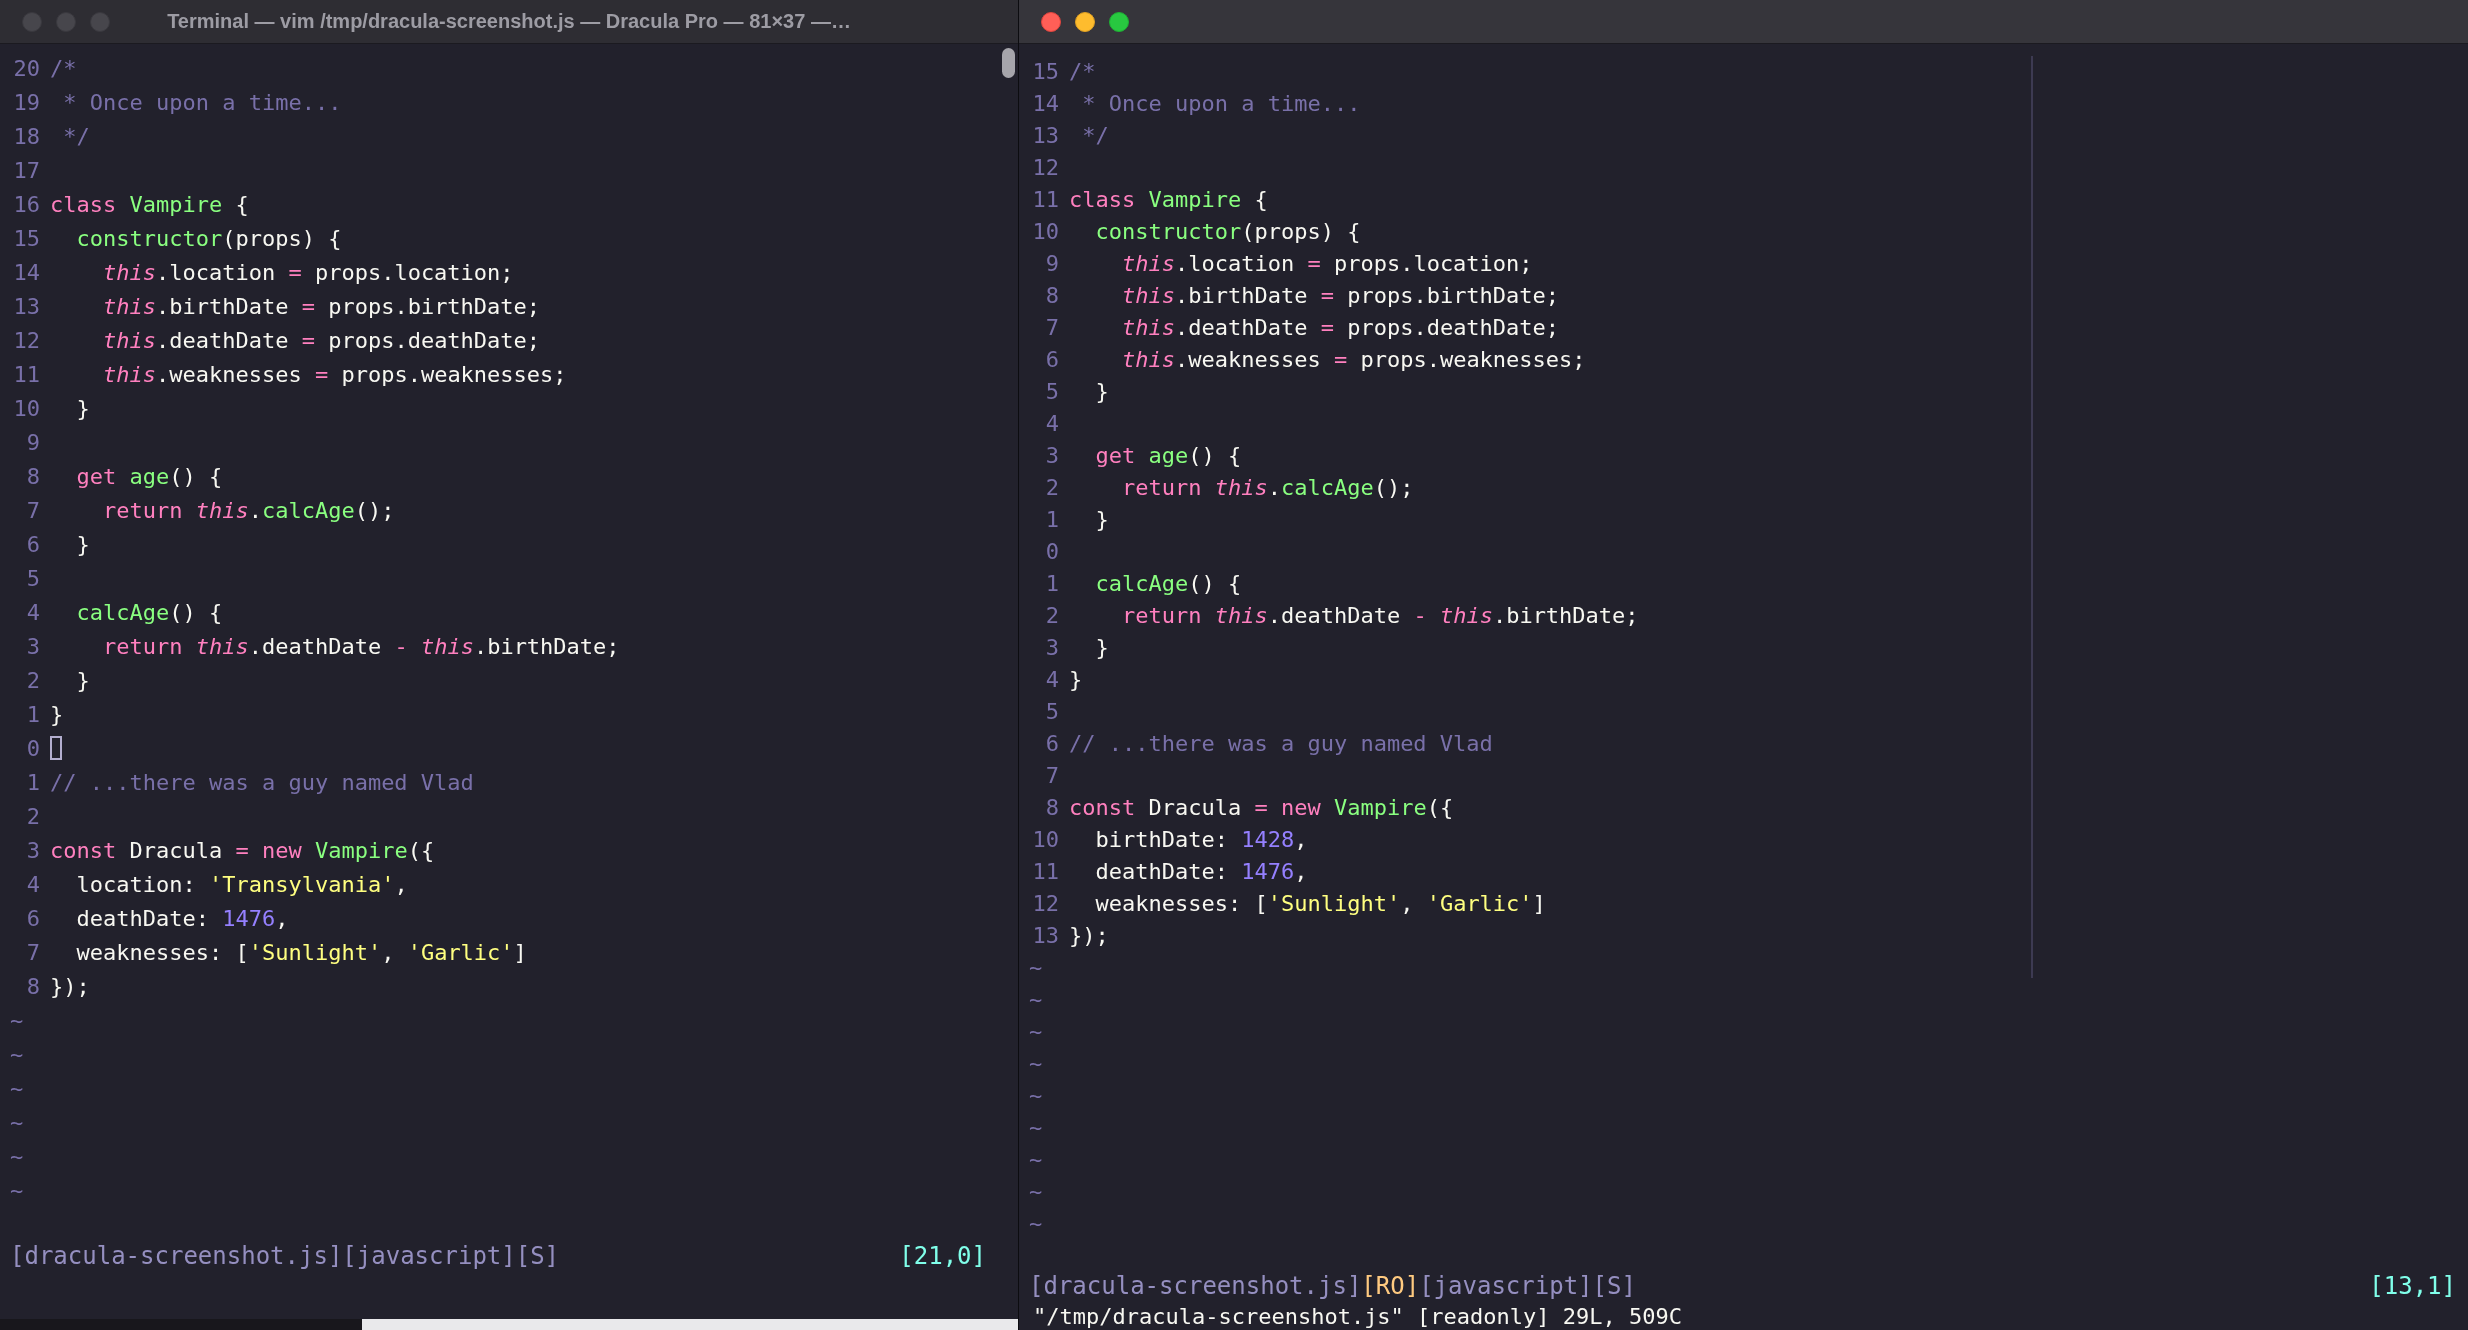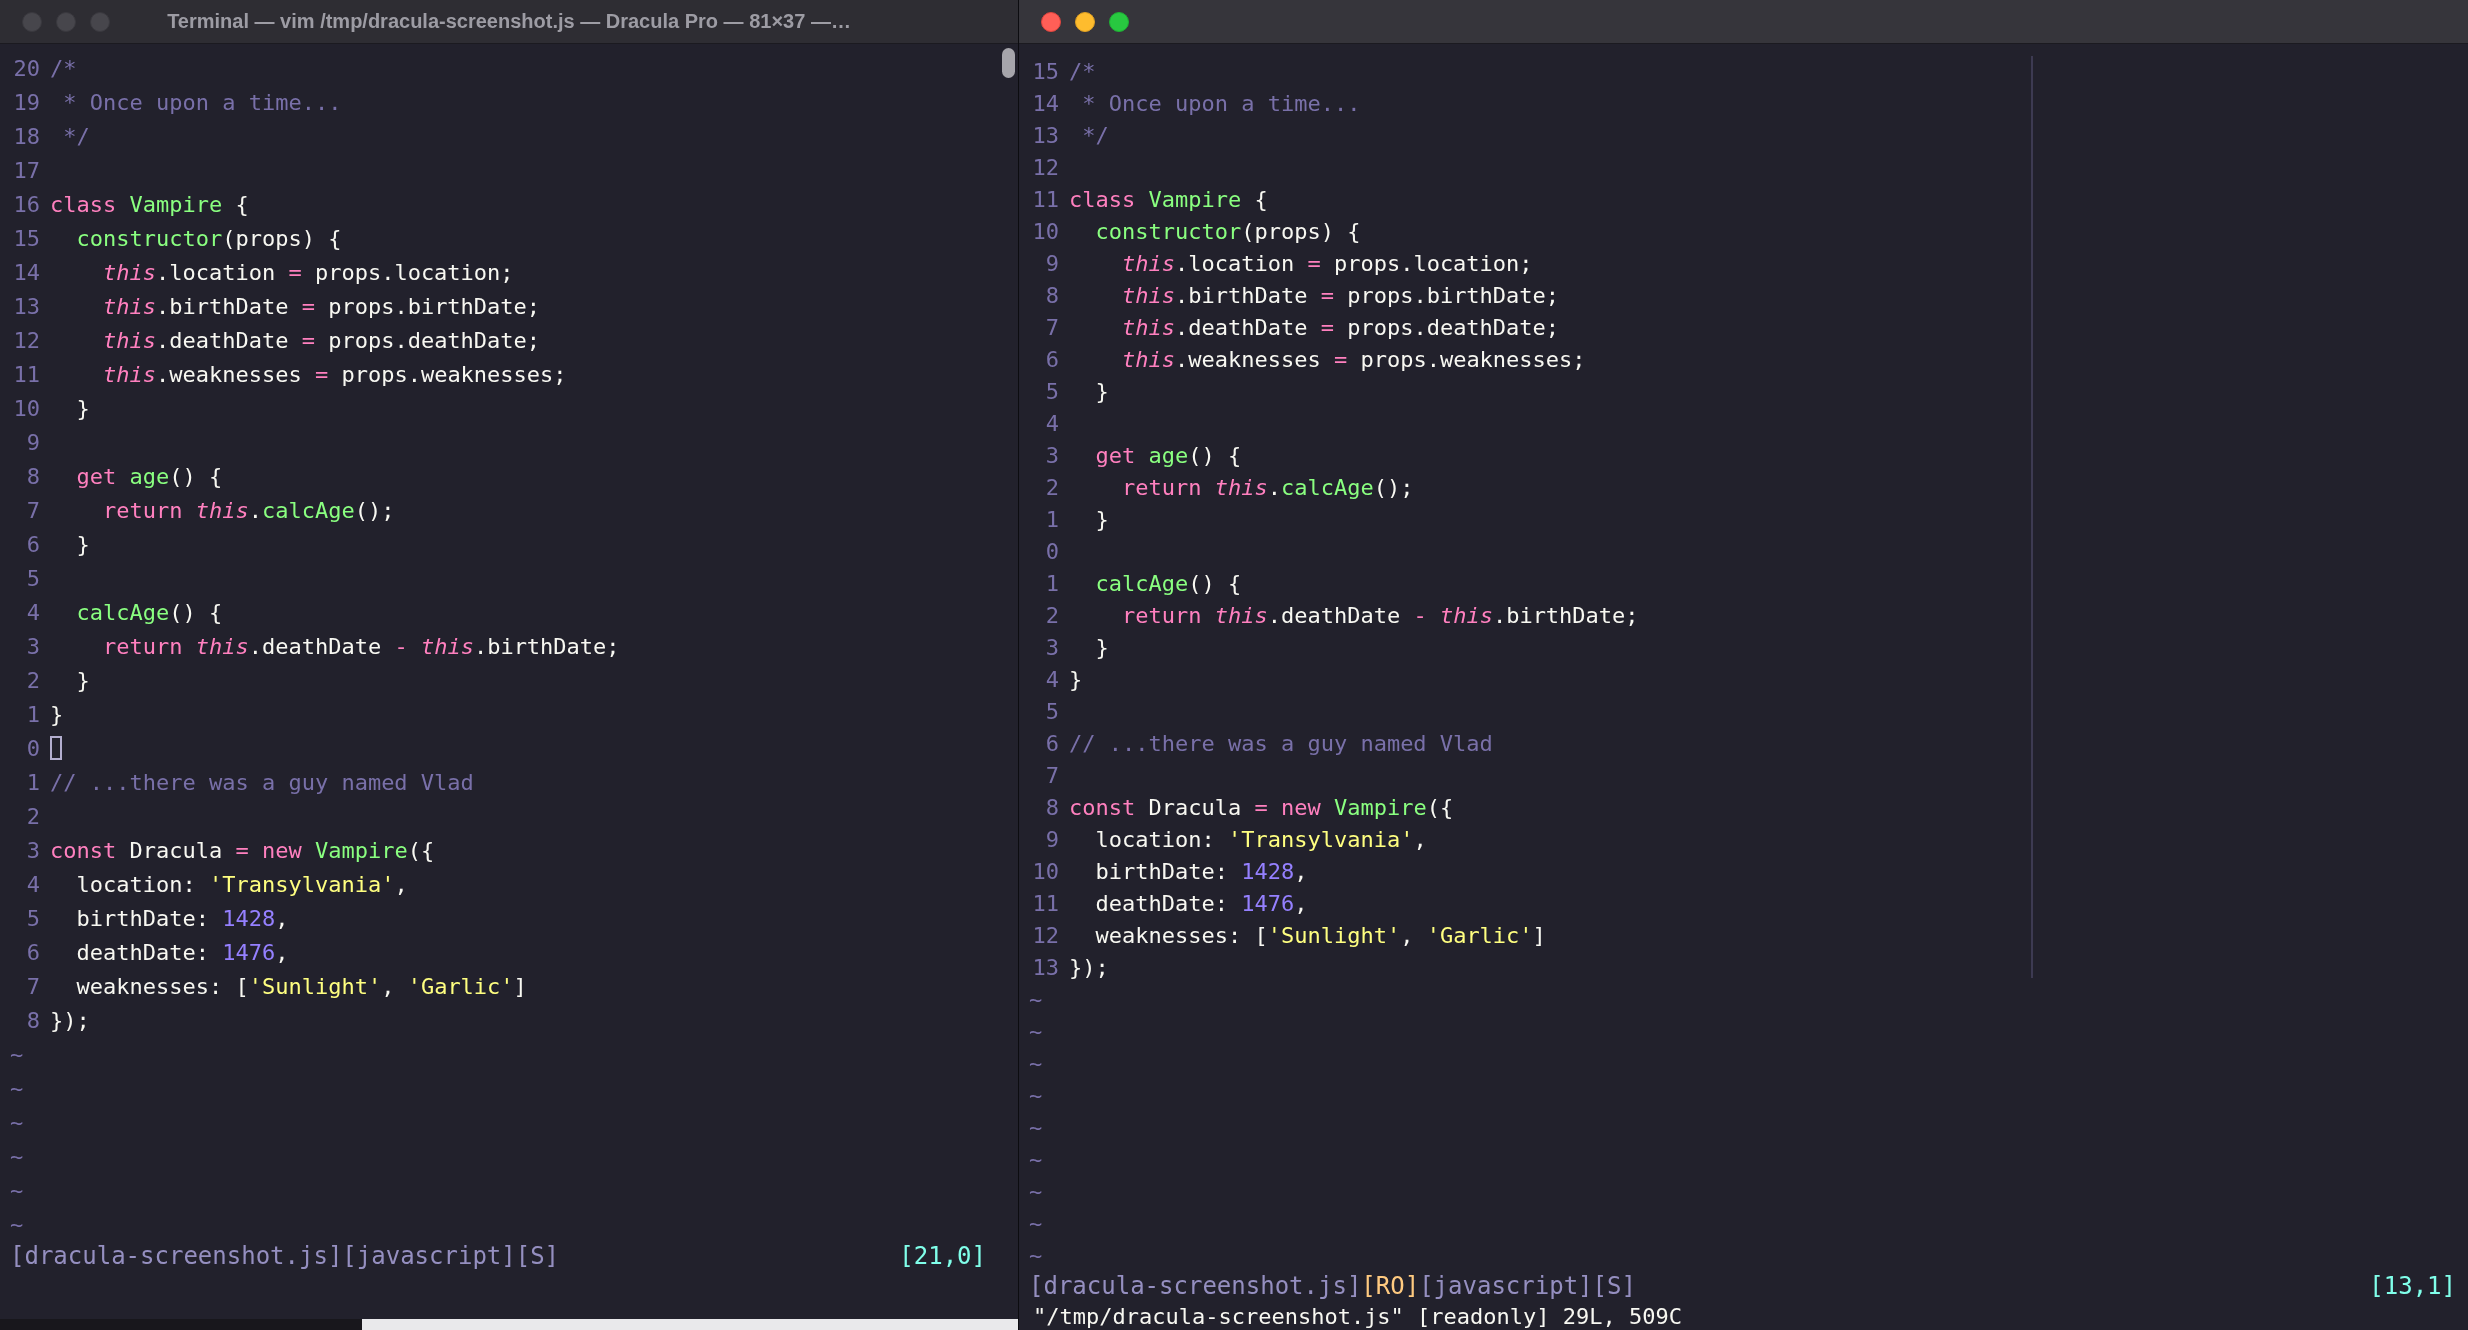--- a/index.html
+++ b/index.html
@@ -107,21 +107,20 @@
       <div class="row"><span class="lnum">5</span><span class="codetext"></span></div>
       <div class="row"><span class="lnum">4</span><span class="codetext"><span class="tok-fg">  </span><span class="tok-green">calcAge</span><span class="tok-fg">() {</span></span></div>
       <div class="row"><span class="lnum">3</span><span class="codetext"><span class="tok-fg">    </span><span class="tok-pink">return</span><span class="tok-fg"> </span><span class="tok-pink_i">this</span><span class="tok-fg">.deathDate </span><span class="tok-pink">-</span><span class="tok-fg"> </span><span class="tok-pink_i">this</span><span class="tok-fg">.birthDate;</span></span></div>
       <div class="row"><span class="lnum">2</span><span class="codetext"><span class="tok-fg">  }</span></span></div>
       <div class="row"><span class="lnum">1</span><span class="codetext"><span class="tok-fg">}</span></span></div>
       <div class="row"><span class="lnum">0</span><span class="codetext"><span class="cursor-hollow"></span></span></div>
       <div class="row"><span class="lnum">1</span><span class="codetext"><span class="tok-comment">// ...there was a guy named Vlad</span></span></div>
       <div class="row"><span class="lnum">2</span><span class="codetext"></span></div>
       <div class="row"><span class="lnum">3</span><span class="codetext"><span class="tok-pink">const</span><span class="tok-fg"> Dracula </span><span class="tok-pink">=</span><span class="tok-fg"> </span><span class="tok-pink">new</span><span class="tok-fg"> </span><span class="tok-green">Vampire</span><span class="tok-fg">({</span></span></div>
       <div class="row"><span class="lnum">4</span><span class="codetext"><span class="tok-fg">  location: </span><span class="tok-yellow">'Transylvania'</span><span class="tok-fg">,</span></span></div>
-      <div class="row"><span class="lnum">5</span><span class="codetext"><span class="tok-fg">  birthDate: </span><span class="tok-purple">1428</span><span class="tok-fg">,</span></span></div>
       <div class="row"><span class="lnum">6</span><span class="codetext"><span class="tok-fg">  deathDate: </span><span class="tok-purple">1476</span><span class="tok-fg">,</span></span></div>
       <div class="row"><span class="lnum">7</span><span class="codetext"><span class="tok-fg">  weaknesses: [</span><span class="tok-yellow">'Sunlight'</span><span class="tok-fg">, </span><span class="tok-yellow">'Garlic'</span><span class="tok-fg">]</span></span></div>
       <div class="row"><span class="lnum">8</span><span class="codetext"><span class="tok-fg">});</span></span></div>
       <div class="row"><span class="tilde">~</span></div>
       <div class="row"><span class="tilde">~</span></div>
       <div class="row"><span class="tilde">~</span></div>
       <div class="row"><span class="tilde">~</span></div>
       <div class="row"><span class="tilde">~</span></div>
       <div class="row"><span class="tilde">~</span></div>
     </div>
@@ -165,21 +164,20 @@
       <div class="row"><span class="lnum">1</span><span class="codetext"><span class="tok-fg">  }</span></span></div>
       <div class="row"><span class="lnum">0</span><span class="codetext"></span></div>
       <div class="row"><span class="lnum">1</span><span class="codetext"><span class="tok-fg">  </span><span class="tok-green">calcAge</span><span class="tok-fg">() {</span></span></div>
       <div class="row"><span class="lnum">2</span><span class="codetext"><span class="tok-fg">    </span><span class="tok-pink">return</span><span class="tok-fg"> </span><span class="tok-pink_i">this</span><span class="tok-fg">.deathDate </span><span class="tok-pink">-</span><span class="tok-fg"> </span><span class="tok-pink_i">this</span><span class="tok-fg">.birthDate;</span></span></div>
       <div class="row"><span class="lnum">3</span><span class="codetext"><span class="tok-fg">  }</span></span></div>
       <div class="row"><span class="lnum">4</span><span class="codetext"><span class="tok-fg">}</span></span></div>
       <div class="row"><span class="lnum">5</span><span class="codetext"></span></div>
       <div class="row"><span class="lnum">6</span><span class="codetext"><span class="tok-comment">// ...there was a guy named Vlad</span></span></div>
       <div class="row"><span class="lnum">7</span><span class="codetext"></span></div>
       <div class="row"><span class="lnum">8</span><span class="codetext"><span class="tok-pink">const</span><span class="tok-fg"> Dracula </span><span class="tok-pink">=</span><span class="tok-fg"> </span><span class="tok-pink">new</span><span class="tok-fg"> </span><span class="tok-green">Vampire</span><span class="tok-fg">({</span></span></div>
-      <div class="row"><span class="lnum">9</span><span class="codetext"><span class="tok-fg">  location: </span><span class="tok-yellow">'Transylvania'</span><span class="tok-fg">,</span></span></div>
       <div class="row"><span class="lnum">10</span><span class="codetext"><span class="tok-fg">  birthDate: </span><span class="tok-purple">1428</span><span class="tok-fg">,</span></span></div>
       <div class="row"><span class="lnum">11</span><span class="codetext"><span class="tok-fg">  deathDate: </span><span class="tok-purple">1476</span><span class="tok-fg">,</span></span></div>
       <div class="row"><span class="lnum">12</span><span class="codetext"><span class="tok-fg">  weaknesses: [</span><span class="tok-yellow">'Sunlight'</span><span class="tok-fg">, </span><span class="tok-yellow">'Garlic'</span><span class="tok-fg">]</span></span></div>
       <div class="row"><span class="lnum">13</span><span class="codetext"><span class="tok-fg">});</span></span></div>
       <div class="row"><span class="tilde">~</span></div>
       <div class="row"><span class="tilde">~</span></div>
       <div class="row"><span class="tilde">~</span></div>
       <div class="row"><span class="tilde">~</span></div>
       <div class="row"><span class="tilde">~</span></div>
       <div class="row"><span class="tilde">~</span></div>

